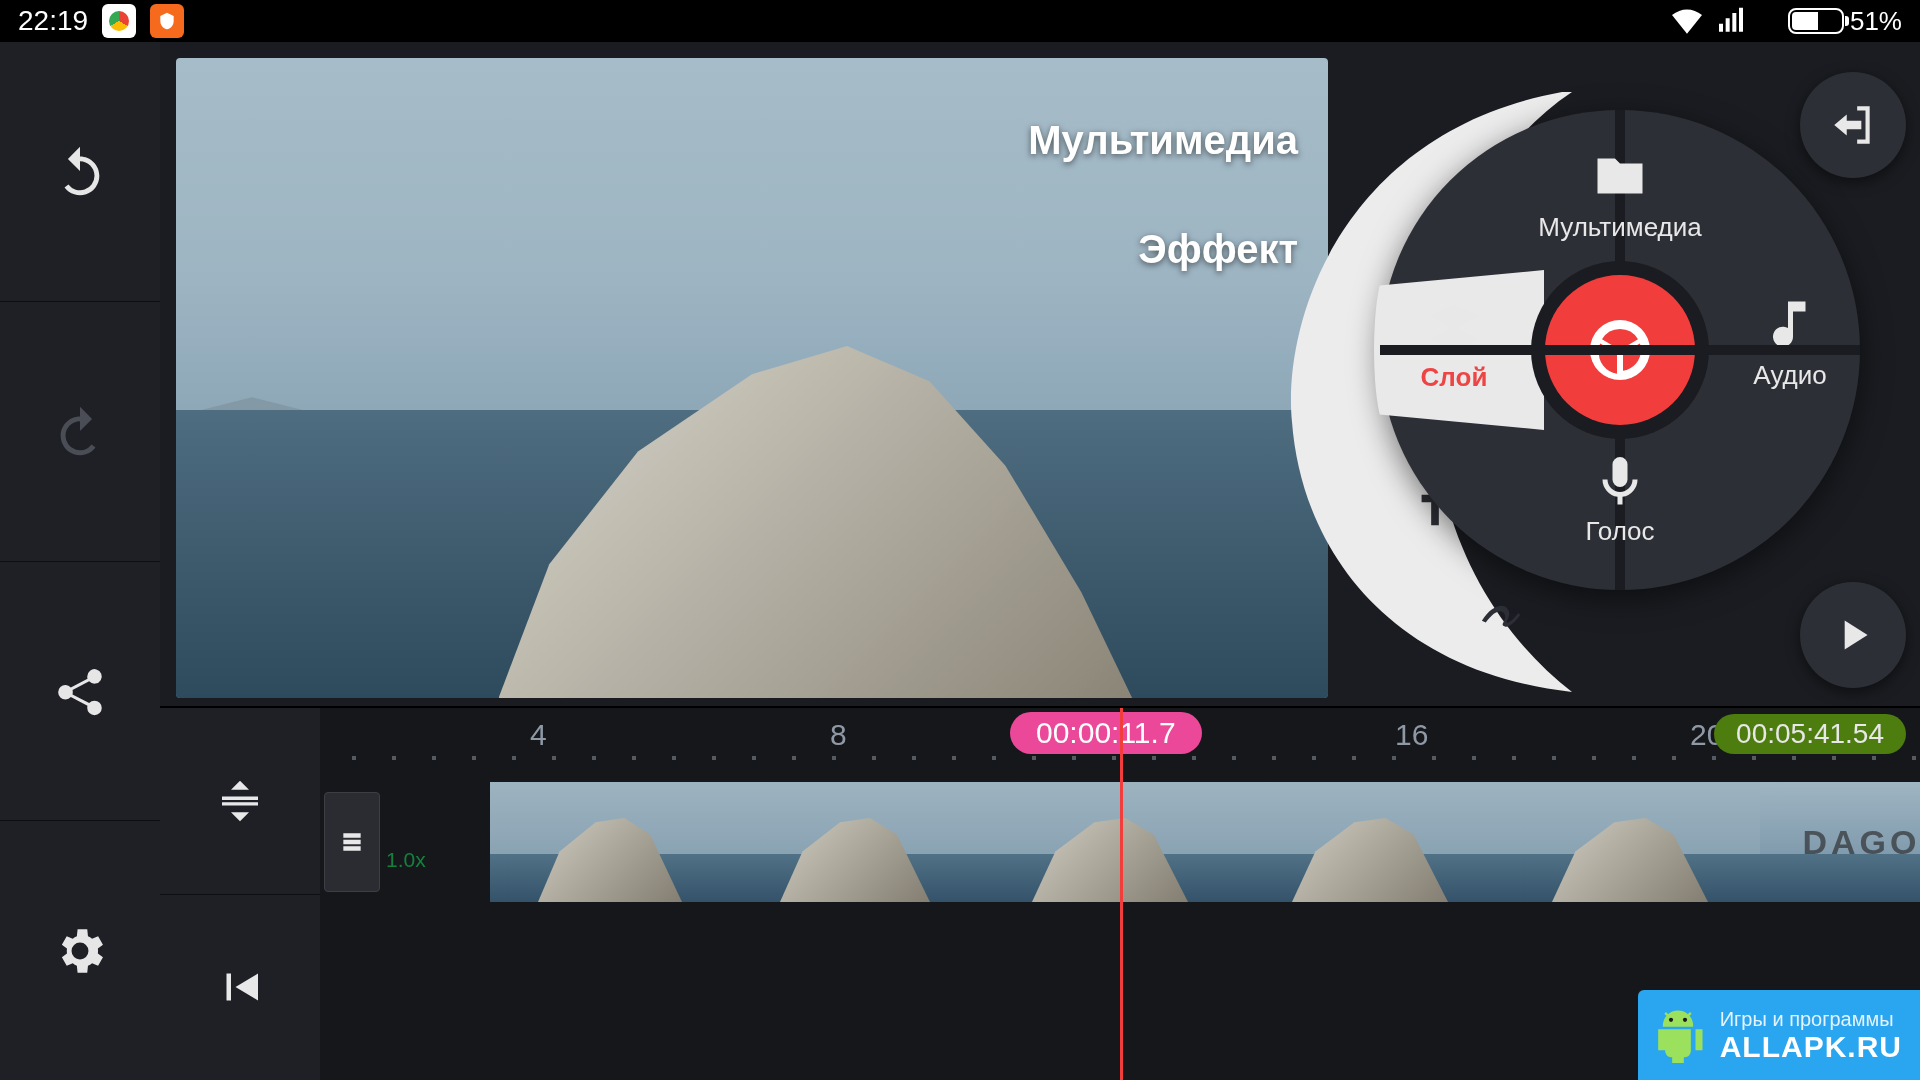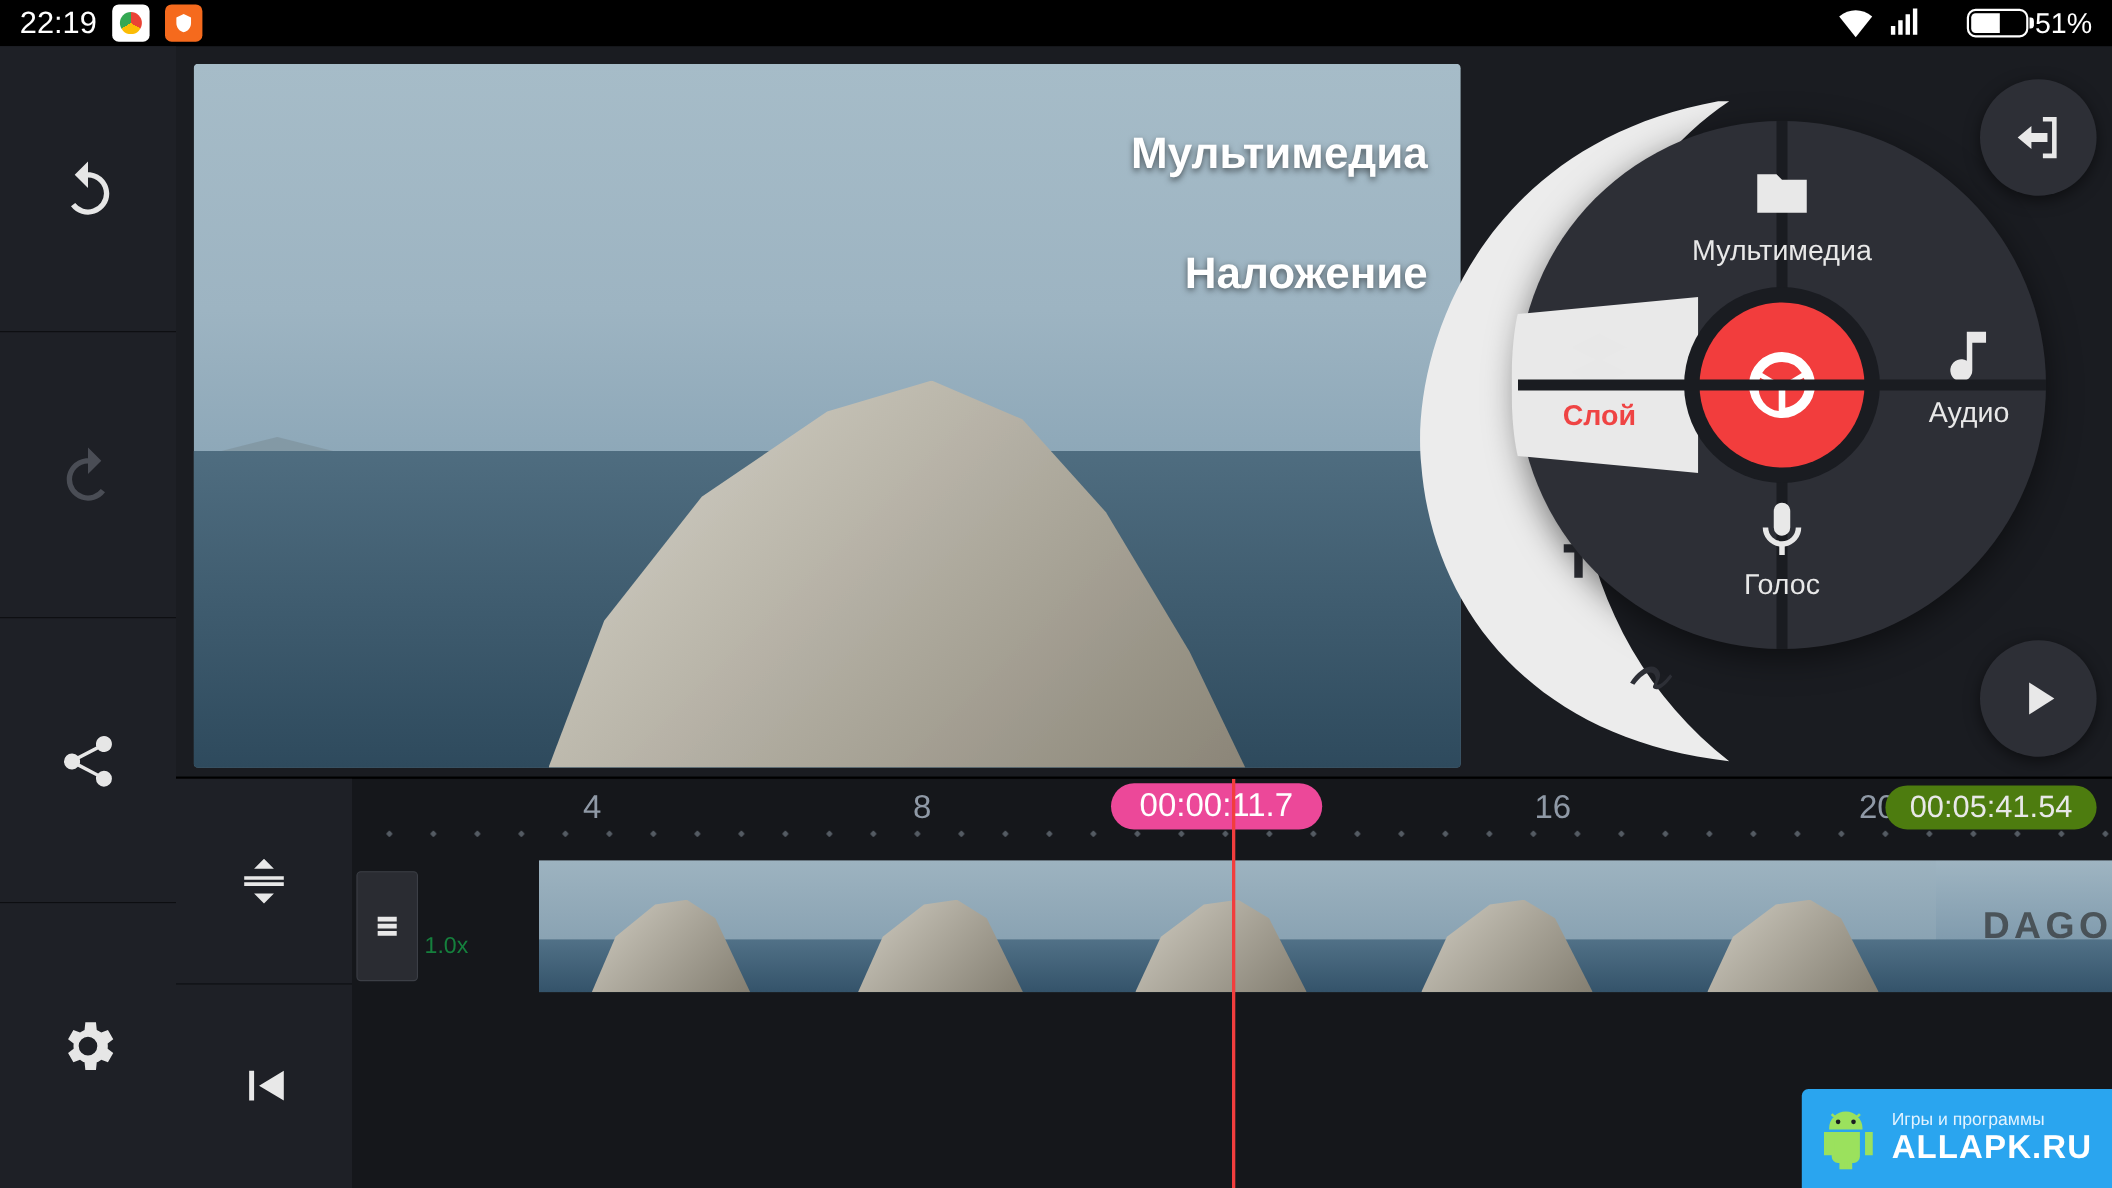--- a/index.html
+++ b/index.html
@@ -87,21 +87,21 @@
 .clip.title .ttl{position:absolute;inset:0;display:flex;align-items:center;justify-content:center;font-family:'Arial Black',sans-serif;font-size:34px;letter-spacing:4px;color:#2a2a2a;opacity:.65;font-weight:900;}
 
 .playhead { position:absolute; top:0; bottom:0; width:3px; background:#f23d3d; left:800px; }
 .playhead-bubble { position:absolute; left:690px; top:4px; padding:4px 26px; background:#ec4899; color:#fff; font-size:30px; font-weight:400; border-radius:26px; white-space:nowrap; }
 .total-bubble { position:absolute; right:14px; top:6px; padding:4px 22px; background:#4d7c0f; border-radius:24px; font-size:28px; color:#e8e8e8; }
 
 
 .wm { position:absolute; right:0; bottom:0; height:90px; background:#2aa5ef; display:flex; align-items:center; padding:0 18px 0 12px; border-radius:6px 0 0 0; gap:14px; }
 .wm .android { width:56px; height:56px; }
 .wm .txts { display:flex; flex-direction:column; line-height:1.1; }
-.wm .line1 { font-size:16px; color:#e3f3ff; }
+.wm .line1 { font-size:20px; color:#e3f3ff; }
 .wm .line2 { font-size:30px; font-weight:800; letter-spacing:1px; color:#fff; }
 
 
 .dial::before,.dial::after{content:"";position:absolute;background:#1a1c21;}
 .dial::before{left:50%;top:0;width:10px;height:100%;margin-left:-5px;}
 .dial::after{top:50%;left:0;height:10px;width:100%;margin-top:-5px;transform:rotate(0);}
 </style>
 </head>
 <body>
 
@@ -159,21 +159,21 @@
   <div class="workspace">
 
     <div class="preview-row">
       <div class="preview-frame">
         <div class="sky"></div>
           <div class="island-l"></div>
           <div class="sea"></div>
           <div class="rock"></div>
         <div class="overlay-labels">
           <span>Мультимедиа</span>
-          <span>Наложение</span>
+          <span>Эффект</span>
         </div>
       </div>
 
       <div class="wheel-zone">
 
         <div class="fan">
           <svg viewBox="0 0 540 610">
               <path fill="#ececec" d="M290 10 C70 50 10 240 20 340 C30 470 120 590 300 610 C210 540 160 430 160 310 C160 180 210 70 300 10 Z"></path>
             </svg>
           <div class="fan-slot" style="left:190px;top:60px">

